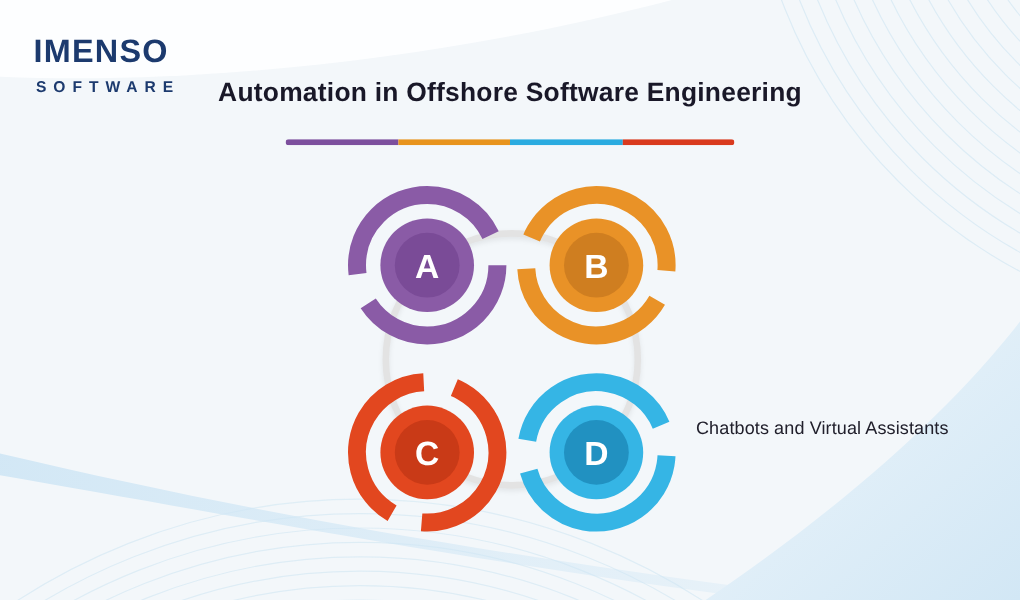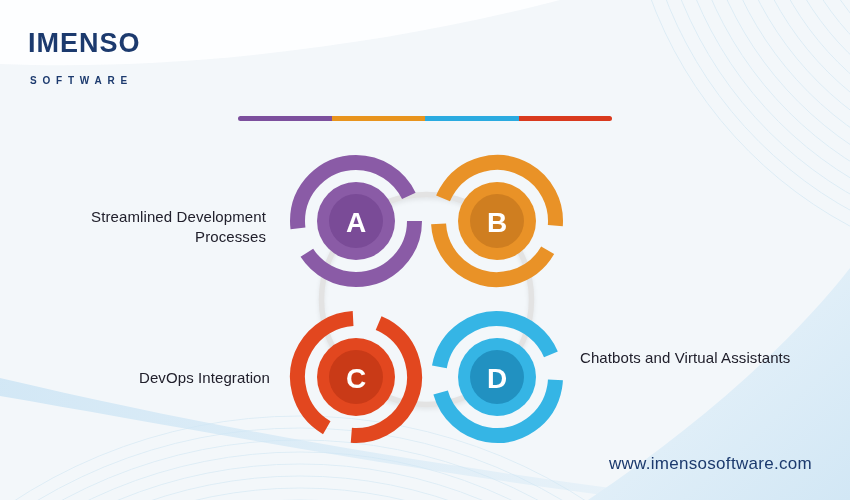--- a/index.html
+++ b/index.html
@@ -5,21 +5,21 @@
   html,body{margin:0;padding:0;}
   body{font-family:"Liberation Sans", sans-serif;}
   .canvas{
     position:relative;width:850px;height:500px;overflow:hidden;
     background:#eab308;
   }
   .bg{position:absolute;inset:0;}
   
   .logo{position:absolute;left:28px;top:30px;color:#1c3a6e;}
   .logo-main{font-size:27px;font-weight:bold;letter-spacing:1px;line-height:1;}
-  .logo-sub{font-size:10px;font-weight:bold;letter-spacing:5.8px;margin-top:18px;margin-left:2px;}
+  .logo-sub{font-size:13px;font-weight:bold;letter-spacing:5.8px;margin-top:8px;margin-left:2px;}
   
   .title{
     position:absolute;left:0;top:64px;width:100%;text-align:center;
     font-size:22px;font-weight:bold;color:#191828;letter-spacing:.2px;margin:0;
   }
   .divider{
     position:absolute;left:238px;top:116px;width:374px;height:5px;
     display:flex;border-radius:3px;overflow:hidden;
   }
   .divider span{flex:1 1 0;height:100%;}
@@ -97,20 +97,21 @@
     <path d="M0,378 C230,432 430,465 700,500 L640,500 C390,468 175,426 0,396 Z" fill="url(#bandGrad)"></path>
 
     <path d="M850,268 C792,342 706,420 588,500 L850,500 Z" fill="url(#cornerGrad)"></path>
   </svg>
 
   <div class="logo">
     <div class="logo-main">IMENSO</div>
     <div class="logo-sub">SOFTWARE</div>
   </div>
 
+  <h1 class="title">Automation in Offshore Software Engineering</h1>
   <div class="divider">
     <span style="background: rgb(124, 79, 157);"></span>
     <span style="background: rgb(232, 148, 29);"></span>
     <span style="background: rgb(42, 171, 224);"></span>
     <span style="background: rgb(217, 58, 30);"></span>
   </div>
 
   <svg class="connector" width="221" height="221" viewBox="0 0 221 221">
     <circle cx="110.5" cy="110.5" r="105" fill="none" stroke-width="5.5" stroke="#e3e3e3"></circle>
   </svg>
@@ -133,19 +134,16 @@
     <circle class="core" cx="67" cy="67" r="27" fill="#c93a17"></circle>
     <text x="67" y="67" text-anchor="middle" dominant-baseline="central" dy="1">C</text>
   </svg>
   <svg class="badge badge-d" viewBox="0 0 134 134">
     <circle class="ring" cx="67" cy="67" r="58.5" fill="none" stroke-width="15" stroke-dasharray="150 26 165 26.57" transform="rotate(190 67 67)" stroke="#35b5e5"></circle>
     <circle class="mid" cx="67" cy="67" r="39" fill="#35b5e5"></circle>
     <circle class="core" cx="67" cy="67" r="27" fill="#2191c1"></circle>
     <text x="67" y="67" text-anchor="middle" dominant-baseline="central" dy="1">D</text>
   </svg>
 
-  <div class="item-label label-a">Streamlined Development Processes</div>
-  <div class="item-label label-c">DevOps Integration</div>
   <div class="item-label label-d">Chatbots and Virtual Assistants</div>
 
-  <a class="website">www.imensosoftware.com</a>
 
 </div>
 
 </body></html>

